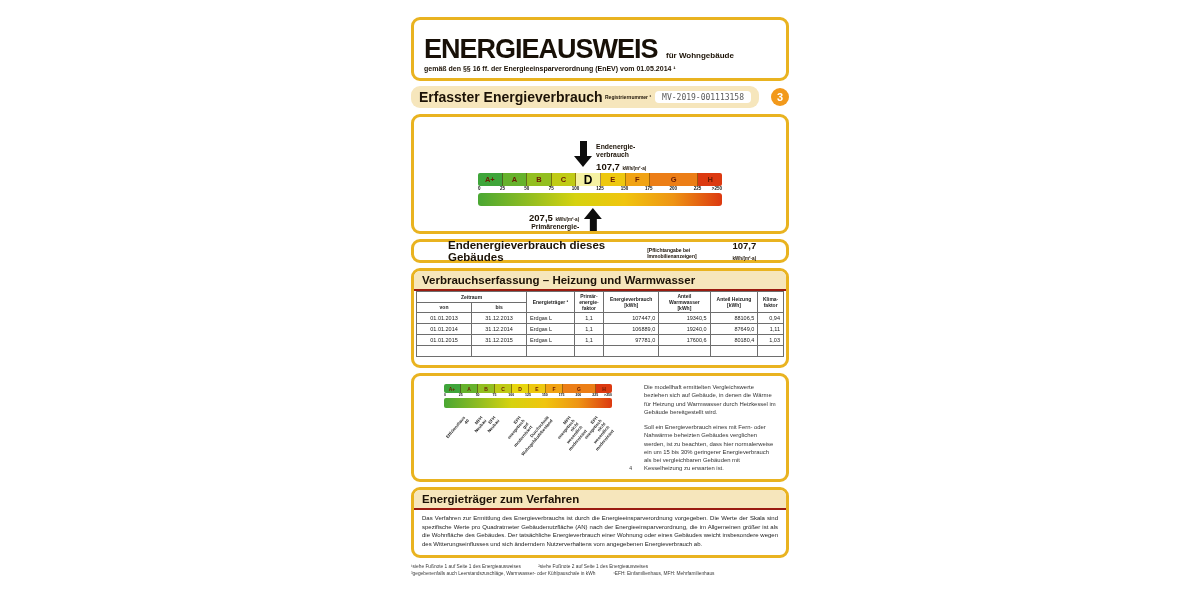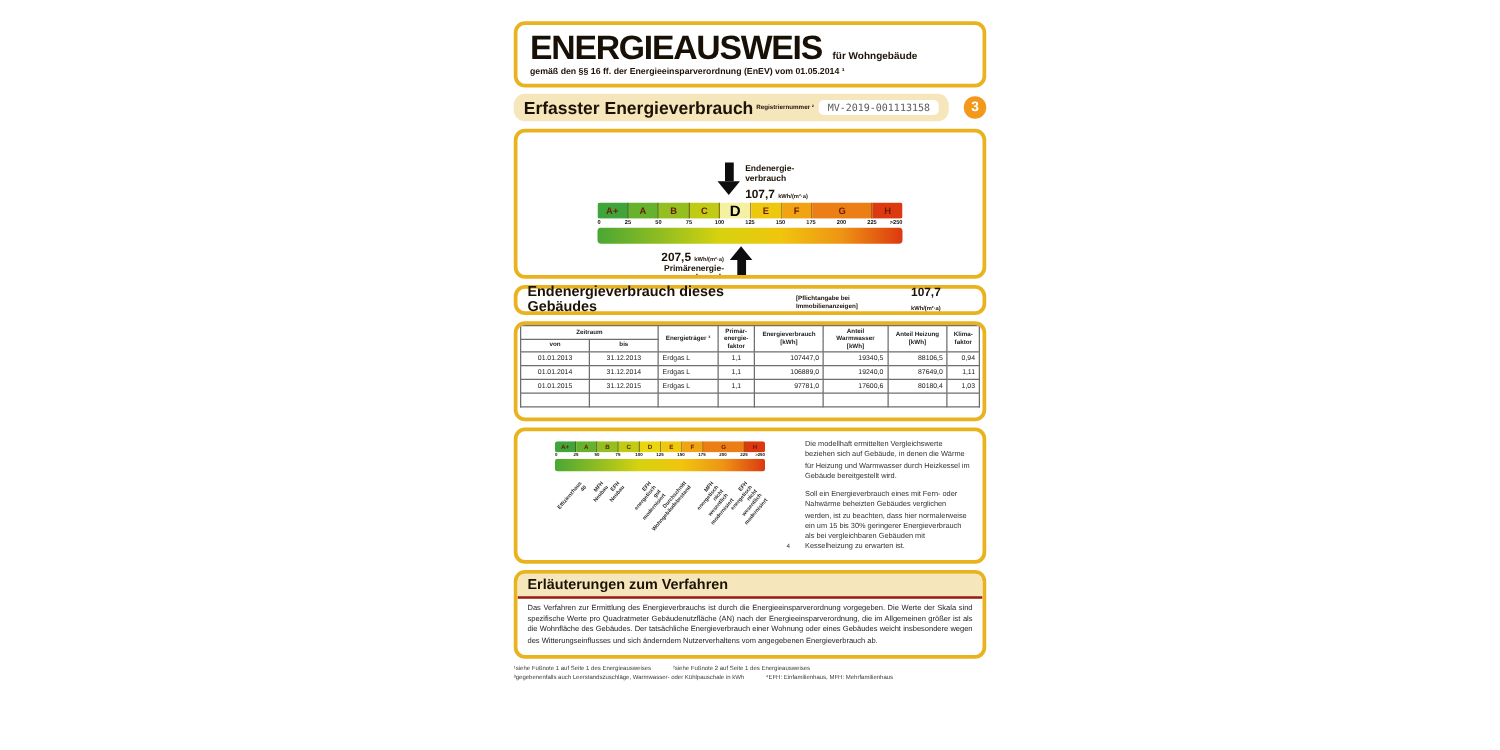--- a/index.html
+++ b/index.html
@@ -1,20 +1,20 @@
 <!DOCTYPE html>
 <html><head>
 <meta charset="utf-8">
 <style>
   html,body{margin:0;padding:0;background:#ffffff;}
   body{width:1200px;height:600px;overflow:hidden;font-family:"Liberation Sans",sans-serif;color:#1c1206;}
   .doc{width:378px;margin:17px auto 0;}
   .box{border:3px solid #e9b320;border-radius:9px;background:#fff;box-sizing:border-box;}
   
-  .hdr{padding:5px 10px 6px;margin-bottom:5px;}
+  .hdr{padding:16px 10px 6px;margin-bottom:5px;}
   .hdr-title{font-size:27px;font-weight:800;letter-spacing:-1px;line-height:1;color:#181007;}
   .hdr-sub{font-size:8px;font-weight:700;margin-left:4px;}
   .hdr-line2{font-size:7px;font-weight:700;margin-top:2px;}
   
   .banner-row{position:relative;margin-bottom:6px;height:22px;}
   .banner{position:absolute;left:0;top:0;width:348px;height:22px;background:#f6e6bc;border-radius:9px;display:flex;align-items:center;padding:0 8px;box-sizing:border-box;}
   .banner-title{font-size:14px;font-weight:700;}
   .banner-right{margin-left:auto;display:flex;align-items:center;gap:4px;}
   .reg-label{font-size:5px;font-weight:700;}
   .reg-box{background:#fff;border-radius:4px;padding:1.5px 7px;font-family:"DejaVu Sans Mono",monospace;font-size:8px;color:#5a5a5a;}
@@ -40,21 +40,21 @@
   .ann-top-text{margin-left:4px;margin-top:2px;}
   .ann-lab{font-size:6.8px;font-weight:700;line-height:1.1;white-space:pre-line;}
   .ann-val{font-size:9.5px;font-weight:800;margin-top:3px;}
   .ann-unit{font-size:4.6px;font-weight:700;}
   .ann-bot{position:absolute;top:100%;margin-top:2px;display:flex;align-items:flex-start;transform:translateX(-100%);}
   .arrow-up .head{width:0;height:0;border-left:9px solid transparent;border-right:9px solid transparent;border-bottom:11px solid #0d0d0d;}
   .arrow-up .stem{width:7px;height:15px;background:#0d0d0d;margin:0 auto;}
   .ann-bot-text{margin-right:5px;text-align:right;margin-top:1px;}
   
   .endbar{height:24px;display:flex;align-items:center;padding:0 8px;margin-bottom:5px;}
-  .endbar-title{font-size:11.5px;font-weight:700;}
+  .endbar-title{font-size:11.5px;font-weight:700;margin-left:26px;}
   .endbar-note{font-size:5px;font-weight:700;margin-left:3px;margin-top:3px;}
   .endbar-val{margin-left:auto;font-size:9.5px;font-weight:800;}
   .endbar-unit{font-size:4.6px;font-weight:700;}
   
   .tbl-body{padding:0 2px 8px;}
   table{width:100%;border-collapse:collapse;}
   th,td{border:1px solid #6e6e6e;color:#222;}
   th{font-size:5px;font-weight:700;padding:1px 2px;text-align:center;white-space:pre-line;line-height:1.2;}
   td{font-size:5.5px;padding:1px 3px;height:8px;}
   td.c{text-align:center;} td.l{text-align:left;} td.r{text-align:right;}
@@ -156,20 +156,21 @@
     </div>
   </div>
 
   <div class="box endbar">
     <span class="endbar-title">Endenergieverbrauch dieses Gebäudes</span>
     <span class="endbar-note">[Pflichtangabe bei Immobilienanzeigen]</span>
     <span class="endbar-val"><span>107,7</span> <span class="endbar-unit">kWh/(m²·a)</span></span>
   </div>
 
   <div class="box sec">
+    <div class="sec-head">Verbrauchserfassung – Heizung und Warmwasser</div>
     <div class="tbl-body">
       <table id="usage-table">
         <colgroup>
           <col style="width:15%">
             <col style="width:15%">
             <col style="width:13%">
             <col style="width:8%">
           <col style="width:15%">
             <col style="width:14%">
             <col style="width:13%">
@@ -303,21 +304,21 @@
         <div class="cmp-foot">4</div>
       </div>
       <div class="cmp-right">
         <p>Die modellhaft ermittelten Vergleichswerte beziehen sich auf Gebäude, in denen die Wärme für Heizung und Warmwasser durch Heizkessel im Gebäude bereitgestellt wird.</p>
         <p>Soll ein Energieverbrauch eines mit Fern- oder Nahwärme beheizten Gebäudes verglichen werden, ist zu beachten, dass hier normalerweise ein um 15 bis 30% geringerer Energieverbrauch als bei vergleichbaren Gebäuden mit Kesselheizung zu erwarten ist.</p>
       </div>
     </div>
   </div>
 
   <div class="box sec">
-    <div class="sec-head">Erläuterungen zum Verfahren</div>
+    <div class="sec-head">Energieträger zum Verfahren</div>
     <div class="mth-body">Das Verfahren zur Ermittlung des Energieverbrauchs ist durch die Energieeinsparverordnung vorgegeben. Die Werte der Skala sind spezifische Werte pro Quadratmeter Gebäudenutzfläche (AN) nach der Energieeinsparverordnung, die im Allgemeinen größer ist als die Wohnfläche des Gebäudes. Der tatsächliche Energieverbrauch einer Wohnung oder eines Gebäudes weicht insbesondere wegen des Witterungseinflusses und sich änderndem Nutzerverhaltens vom angegebenen Energieverbrauch ab.</div>
   </div>
 
   <div class="fnotes">
     <div>
       <span>¹siehe Fußnote 1 auf Seite 1 des Energieausweises</span><span class="gap"></span>
       <span>²siehe Fußnote 2 auf Seite 1 des Energieausweises</span>
     </div>
     <div>
       <span>³gegebenenfalls auch Leerstandszuschläge, Warmwasser- oder Kühlpauschale in kWh</span><span class="gap"></span>

